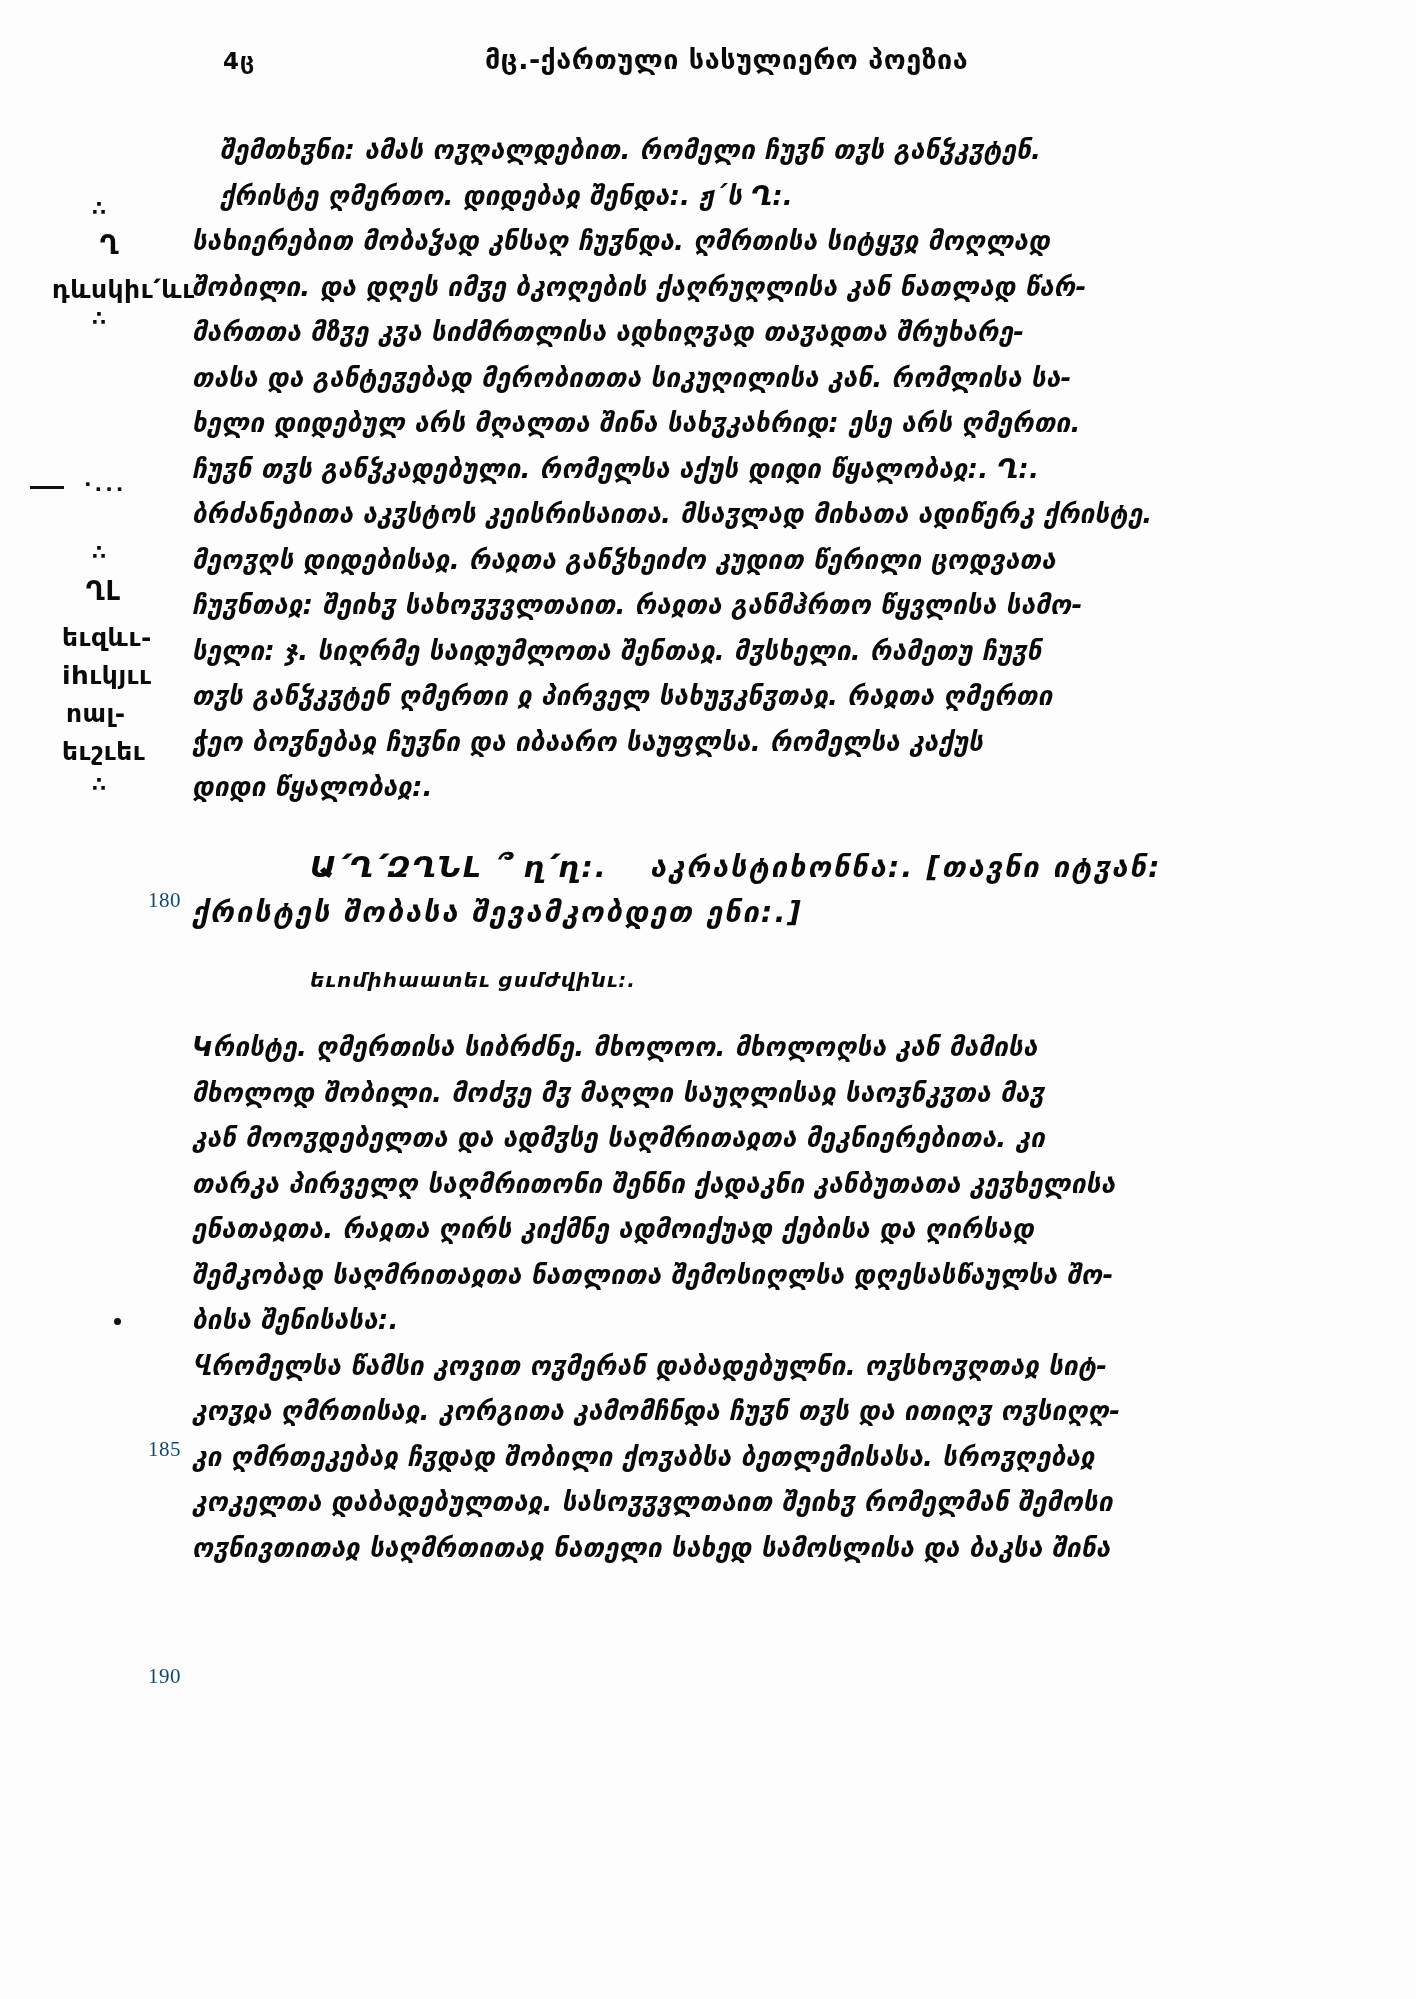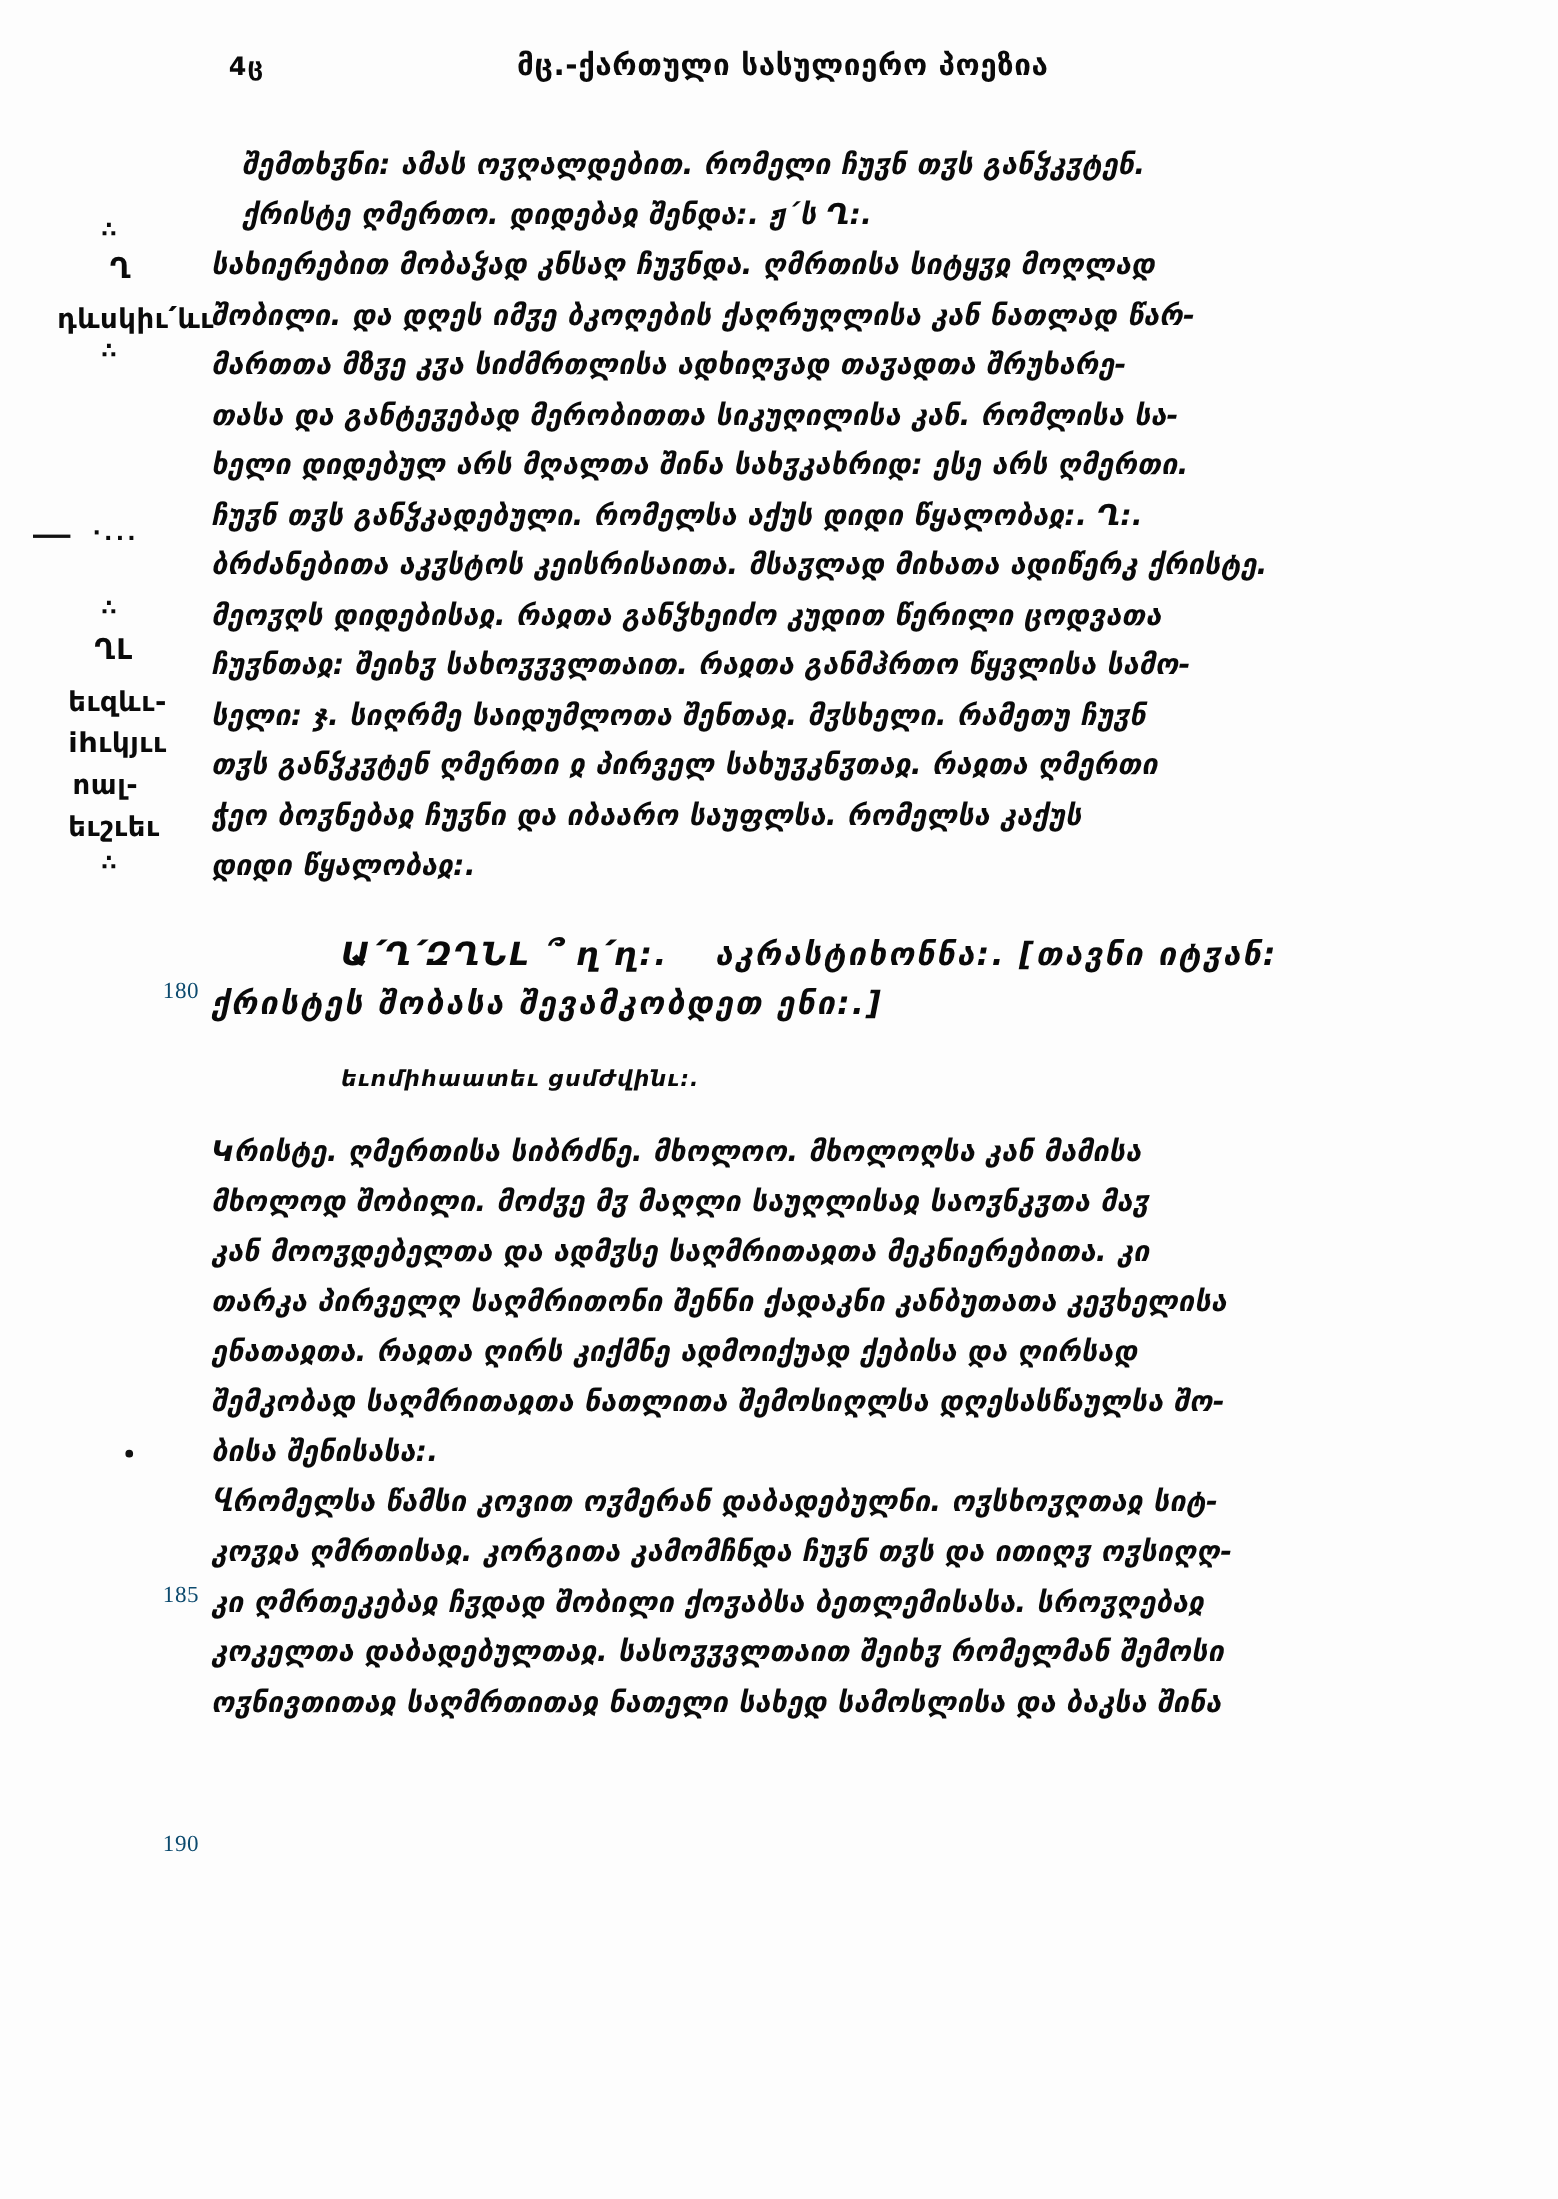--- a/index.html
+++ b/index.html
@@ -18,21 +18,21 @@
   .page {
     position: absolute;
     inset: 0;
     background: #fdfdfd;
   }
 
   
   .header {
     position: absolute;
     top: 48px;
-    left: 0;
+    left: 15px;
     width: 1192px;
     height: 40px;
   }
   .folio {
     position: absolute;
     left: 208px;
     top: 0;
     font-size: 23px;
     letter-spacing: 1px;
     font-weight: bold;

